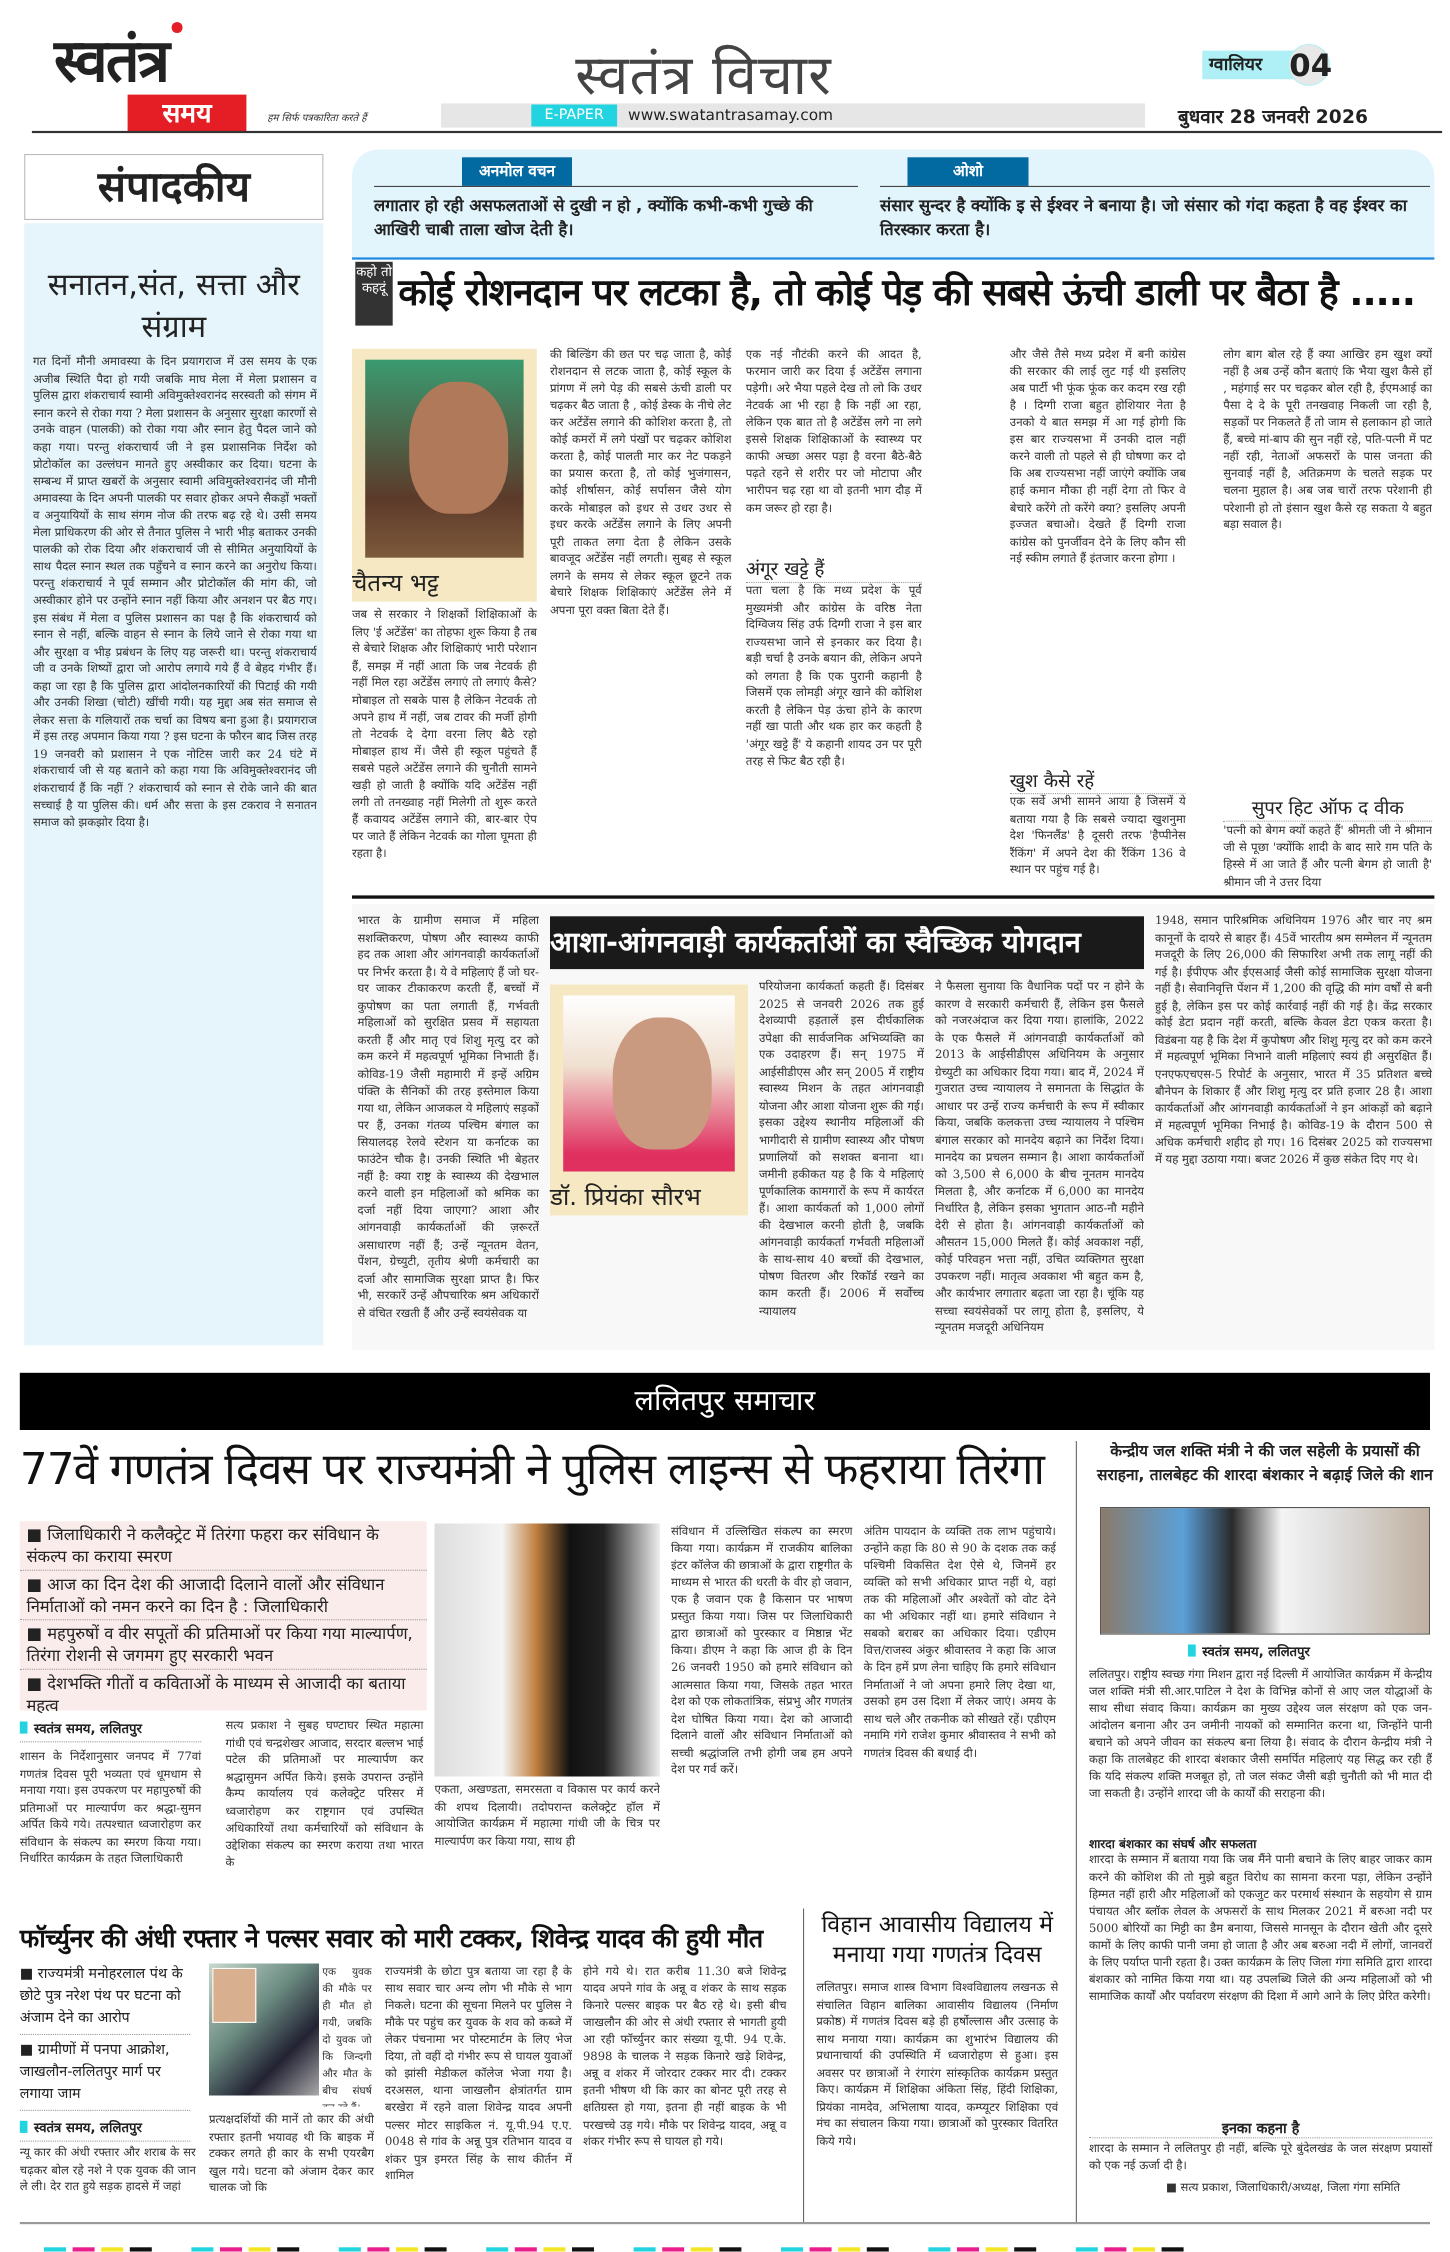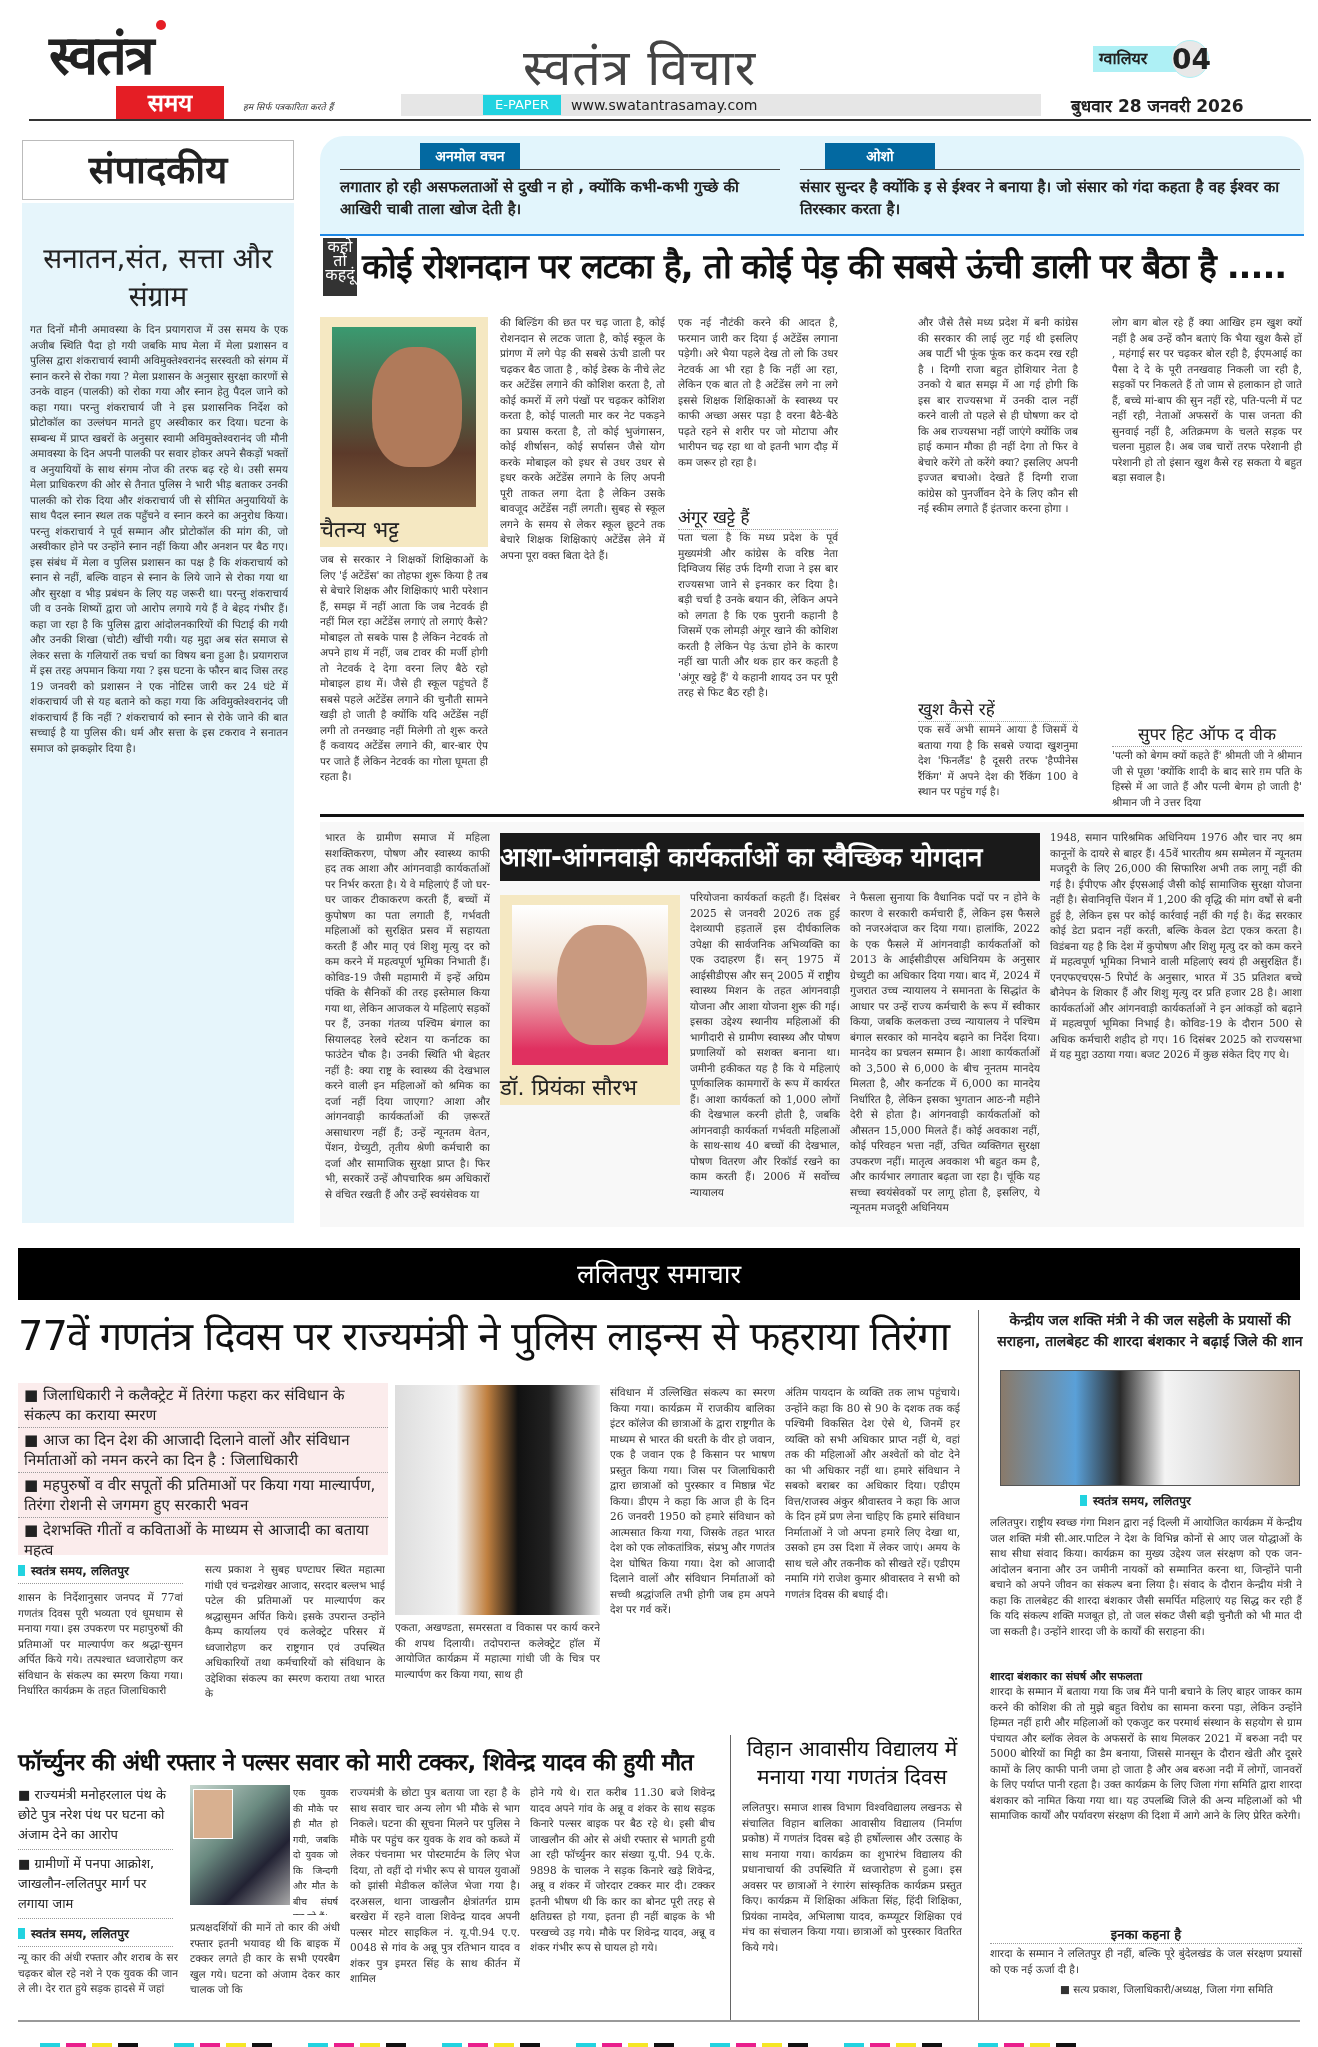--- a/index.html
+++ b/index.html
@@ -26,21 +26,21 @@
 .ed-panel{left:22px;top:203px;width:272px;height:1020px;background:#e6f5fb}
 .ed-title{left:22px;top:240px;width:272px;text-align:center;font-size:28px;line-height:38px;color:#222}
 .ed-text{left:30px;top:322px;width:258px;height:895px}
 
 .qpanel{left:320px;top:136px;width:984px;height:100px;background:#e2f5fc;border-radius:24px 24px 0 0}
 .qtab{height:26px;background:#0369a1;color:#fff;font-weight:bold;font-size:14px;text-align:center;line-height:26px}
 .qline{height:1px;background:#444}
 .qtext{font-size:15px;line-height:22px;font-weight:bold;color:#222}
 .blueline{left:320px;top:234px;width:984px;height:2px;background:#1e88e5}
 
-.kahobox{left:323px;top:238px;width:34px;height:58px;background:#333;color:#fff;font-size:16px;text-align:center;line-height:14px;padding-top:2px}
+.kahobox{left:323px;top:238px;width:34px;height:58px;background:#333;color:#fff;font-size:12px;text-align:center;line-height:14px;padding-top:2px}
 .headline{left:362px;top:236px;font-size:34px;font-weight:bold;color:#111;letter-spacing:-1px;line-height:60px;white-space:nowrap}
 
 .photo{background:#f5e8c2}
 .photo-inner{position:absolute;left:12px;top:10px;right:12px;bottom:40px;background:linear-gradient(#3a9a70,#5c3a2a 70%,#7d5a3a)}
 .photo-face{position:absolute;left:40px;top:20px;width:90px;height:120px;border-radius:45% 45% 40% 40%;background:#b07a5a}
 .photo-cap{position:absolute;left:0;right:0;bottom:4px;font-size:22px;color:#222}
 .subhead{font-size:17px;color:#222;border-bottom:1px dotted #999;padding-bottom:1px}
 .sep-line{left:320px;top:814px;width:984px;height:3px;background:#111}
 
 .asha-band{left:500px;top:833px;width:540px;height:48px;background:#1a1a1a;color:#fff;font-size:26px;font-weight:bold;line-height:48px;white-space:nowrap;overflow:hidden}
@@ -107,21 +107,21 @@
     </div>
   <div class="photo-cap">चैतन्य भट्ट</div>
 </div>
 <div class="abs txt col" style="left:320px;top:552px;width:168px;height:262px">जब से सरकार ने शिक्षकों शिक्षिकाओं के लिए 'ई अटेंडेंस' का तोहफा शुरू किया है तब से बेचारे शिक्षक और शिक्षिकाएं भारी परेशान हैं, समझ में नहीं आता कि जब नेटवर्क ही नहीं मिल रहा अटेंडेंस लगाएं तो लगाएं कैसे? मोबाइल तो सबके पास है लेकिन नेटवर्क तो अपने हाथ में नहीं, जब टावर की मर्जी होगी तो नेटवर्क दे देगा वरना लिए बैठे रहो मोबाइल हाथ में। जैसे ही स्कूल पहुंचते हैं सबसे पहले अटेंडेंस लगाने की चुनौती सामने खड़ी हो जाती है क्योंकि यदि अटेंडेंस नहीं लगी तो तनख्वाह नहीं मिलेगी तो शुरू करते हैं कवायद अटेंडेंस लगाने की, बार-बार ऐप पर जाते हैं लेकिन नेटवर्क का गोला घूमता ही रहता है।</div>
 <div class="abs txt col" style="left:500px;top:315px;width:165px;height:497px">की बिल्डिंग की छत पर चढ़ जाता है, कोई रोशनदान से लटक जाता है, कोई स्कूल के प्रांगण में लगे पेड़ की सबसे ऊंची डाली पर चढ़कर बैठ जाता है , कोई डेस्क के नीचे लेट कर अटेंडेंस लगाने की कोशिश करता है, तो कोई कमरों में लगे पंखों पर चढ़कर कोशिश करता है, कोई पालती मार कर नेट पकड़ने का प्रयास करता है, तो कोई भुजंगासन, कोई शीर्षासन, कोई सर्पासन जैसे योग करके मोबाइल को इधर से उधर उधर से इधर करके अटेंडेंस लगाने के लिए अपनी पूरी ताकत लगा देता है लेकिन उसके बावजूद अटेंडेंस नहीं लगती। सुबह से स्कूल लगने के समय से लेकर स्कूल छूटने तक बेचारे शिक्षक शिक्षिकाएं अटेंडेंस लेने में अपना पूरा वक्त बिता देते हैं।</div>
 <div class="abs txt col" style="left:678px;top:315px;width:160px;height:180px">एक नई नौटंकी करने की आदत है, फरमान जारी कर दिया ई अटेंडेंस लगाना पड़ेगी। अरे भैया पहले देख तो लो कि उधर नेटवर्क आ भी रहा है कि नहीं आ रहा, लेकिन एक बात तो है अटेंडेंस लगे ना लगे इससे शिक्षक शिक्षिकाओं के स्वास्थ्य पर काफी अच्छा असर पड़ा है वरना बैठे-बैठे पढ़ते रहने से शरीर पर जो मोटापा और भारीपन चढ़ रहा था वो इतनी भाग दौड़ में कम जरूर हो रहा है।</div>
 <div class="abs subhead" style="left:678px;top:505px;width:160px">अंगूर खट्टे हैं</div>
 <div class="abs txt col" style="left:678px;top:530px;width:160px;height:282px">पता चला है कि मध्य प्रदेश के पूर्व मुख्यमंत्री और कांग्रेस के वरिष्ठ नेता दिग्विजय सिंह उर्फ दिग्गी राजा ने इस बार राज्यसभा जाने से इनकार कर दिया है। बड़ी चर्चा है उनके बयान की, लेकिन अपने को लगता है कि एक पुरानी कहानी है जिसमें एक लोमड़ी अंगूर खाने की कोशिश करती है लेकिन पेड़ ऊंचा होने के कारण नहीं खा पाती और थक हार कर कहती है 'अंगूर खट्टे हैं' ये कहानी शायद उन पर पूरी तरह से फिट बैठ रही है।</div>
 <div class="abs txt col" style="left:918px;top:315px;width:160px;height:375px">और जैसे तैसे मध्य प्रदेश में बनी कांग्रेस की सरकार की लाई लुट गई थी इसलिए अब पार्टी भी फूंक फूंक कर कदम रख रही है । दिग्गी राजा बहुत होशियार नेता है उनको ये बात समझ में आ गई होगी कि इस बार राज्यसभा में उनकी दाल नहीं करने वाली तो पहले से ही घोषणा कर दो कि अब राज्यसभा नहीं जाएंगे क्योंकि जब हाई कमान मौका ही नहीं देगा तो फिर वे बेचारे करेंगे तो करेंगे क्या? इसलिए अपनी इज्जत बचाओ। देखते हैं दिग्गी राजा कांग्रेस को पुनर्जीवन देने के लिए कौन सी नई स्कीम लगाते हैं इंतजार करना होगा ।</div>
 <div class="abs subhead" style="left:918px;top:697px;width:160px">खुश कैसे रहें</div>
-<div class="abs txt col" style="left:918px;top:722px;width:160px;height:90px">एक सर्वे अभी सामने आया है जिसमें ये बताया गया है कि सबसे ज्यादा खुशनुमा देश 'फिनलैंड' है दूसरी तरफ 'हैप्पीनेस रैंकिंग' में अपने देश की रैंकिंग 100 वे स्थान पर पहुंच गई है।</div>
+<div class="abs txt col" style="left:918px;top:722px;width:160px;height:90px">एक सर्वे अभी सामने आया है जिसमें ये बताया गया है कि सबसे ज्यादा खुशनुमा देश 'फिनलैंड' है दूसरी तरफ 'हैप्पीनेस रैंकिंग' में अपने देश की रैंकिंग 136 वे स्थान पर पहुंच गई है।</div>
 <div class="abs txt col" style="left:1112px;top:315px;width:190px;height:390px">लोग बाग बोल रहे हैं क्या आखिर हम खुश क्यों नहीं है अब उन्हें कौन बताएं कि भैया खुश कैसे हों , महंगाई सर पर चढ़कर बोल रही है, ईएमआई का पैसा दे दे के पूरी तनखवाह निकली जा रही है, सड़कों पर निकलते हैं तो जाम से हलाकान हो जाते हैं, बच्चे मां-बाप की सुन नहीं रहे, पति-पत्नी में पट नहीं रही, नेताओं अफसरों के पास जनता की सुनवाई नहीं है, अतिक्रमण के चलते सड़क पर चलना मुहाल है। अब जब चारों तरफ परेशानी ही परेशानी हो तो इंसान खुश कैसे रह सकता ये बहुत बड़ा सवाल है।</div>
 <div class="abs subhead" style="left:1112px;top:722px;width:190px;text-align:center">सुपर हिट ऑफ द वीक</div>
 <div class="abs txt col" style="left:1112px;top:748px;width:190px;height:64px">'पत्नी को बेगम क्यों कहते हैं' श्रीमती जी ने श्रीमान जी से पूछा 'क्योंकि शादी के बाद सारे ग़म पति के हिस्से में आ जाते हैं और पत्नी बेगम हो जाती है' श्रीमान जी ने उत्तर दिया</div>
 <div class="abs sep-line"></div>
 
 <div class="abs asha-bg"></div>
 <div class="abs asha-band">आशा-आंगनवाड़ी कार्यकर्ताओं का स्वैच्छिक योगदान</div>
 <div class="abs txt col" style="left:325px;top:830px;width:165px;height:392px">भारत के ग्रामीण समाज में महिला सशक्तिकरण, पोषण और स्वास्थ्य काफी हद तक आशा और आंगनवाड़ी कार्यकर्ताओं पर निर्भर करता है। ये वे महिलाएं हैं जो घर-घर जाकर टीकाकरण करती हैं, बच्चों में कुपोषण का पता लगाती हैं, गर्भवती महिलाओं को सुरक्षित प्रसव में सहायता करती हैं और मातृ एवं शिशु मृत्यु दर को कम करने में महत्वपूर्ण भूमिका निभाती हैं। कोविड-19 जैसी महामारी में इन्हें अग्रिम पंक्ति के सैनिकों की तरह इस्तेमाल किया गया था, लेकिन आजकल ये महिलाएं सड़कों पर हैं, उनका गंतव्य पश्चिम बंगाल का सियालदह रेलवे स्टेशन या कर्नाटक का फाउंटेन चौक है। उनकी स्थिति भी बेहतर नहीं है: क्या राष्ट्र के स्वास्थ्य की देखभाल करने वाली इन महिलाओं को श्रमिक का दर्जा नहीं दिया जाएगा? आशा और आंगनवाड़ी कार्यकर्ताओं की ज़रूरतें असाधारण नहीं हैं; उन्हें न्यूनतम वेतन, पेंशन, ग्रेच्युटी, तृतीय श्रेणी कर्मचारी का दर्जा और सामाजिक सुरक्षा प्राप्त है। फिर भी, सरकारें उन्हें औपचारिक श्रम अधिकारों से वंचित रखती हैं और उन्हें स्वयंसेवक या</div>
 <div class="abs photo" style="left:500px;top:895px;width:180px;height:210px">
   <div class="photo-inner" style="background:linear-gradient(#fff,#f0e0d0 40%,#e03060 90%)">

